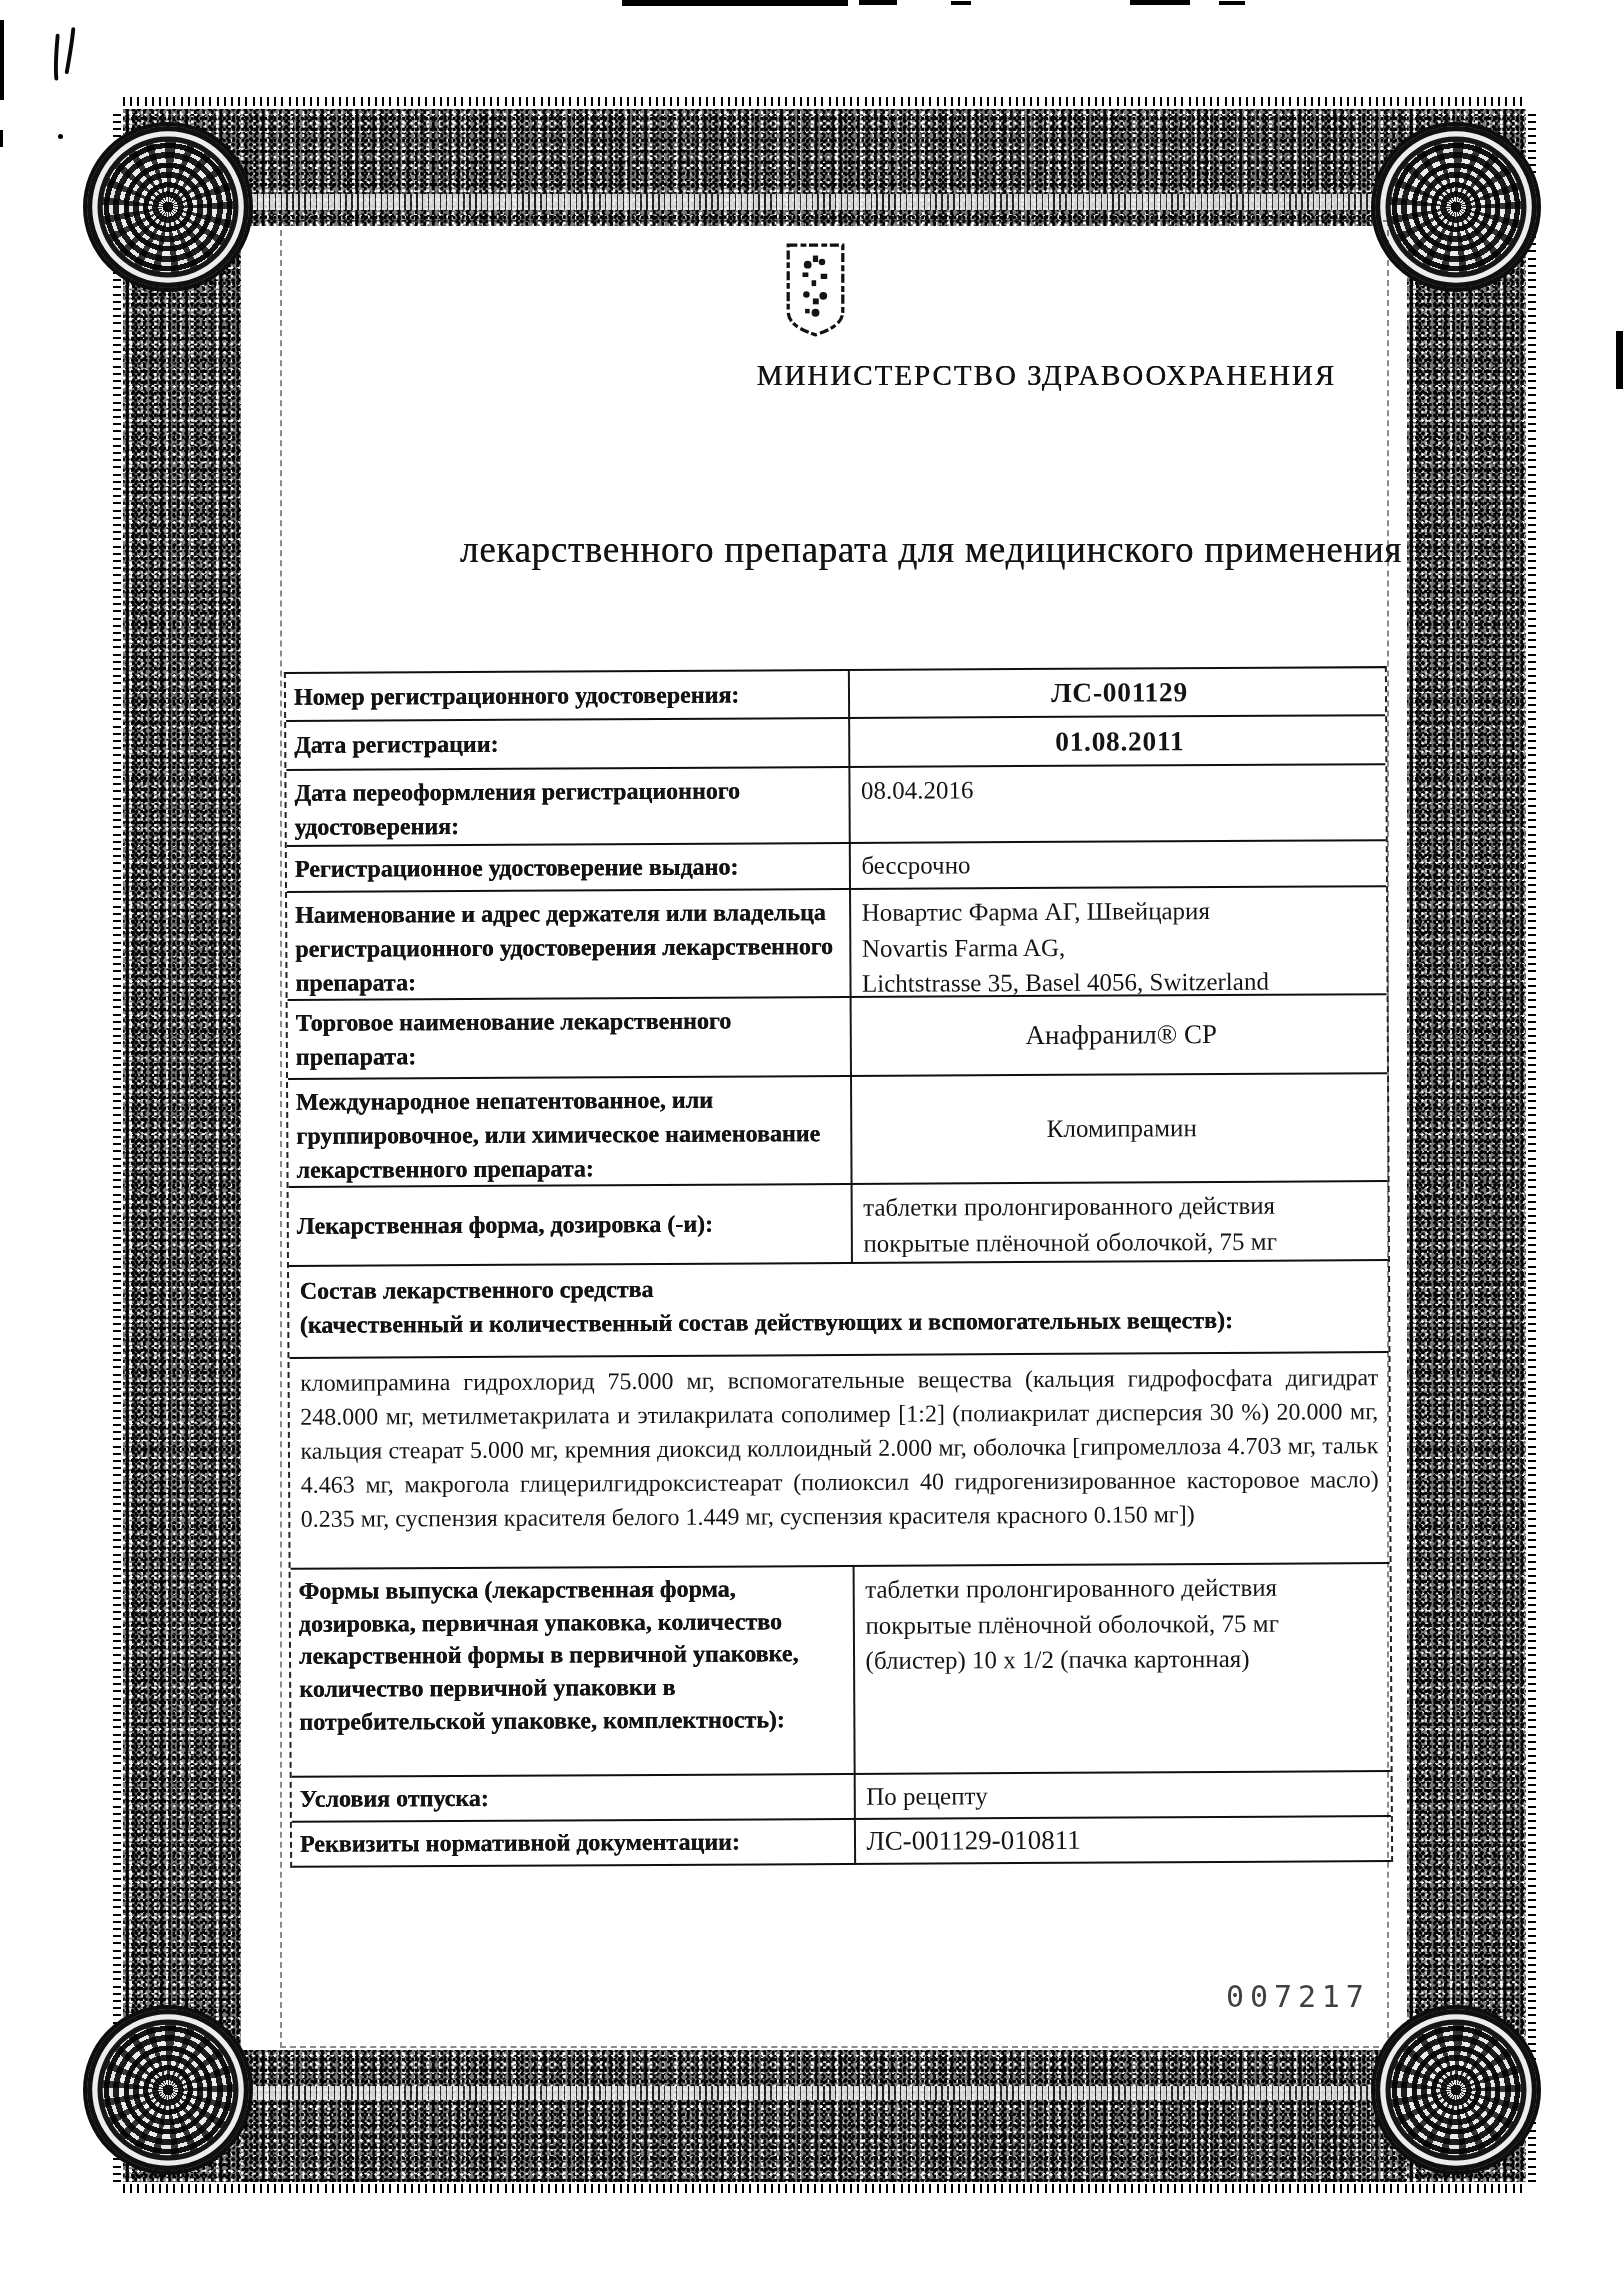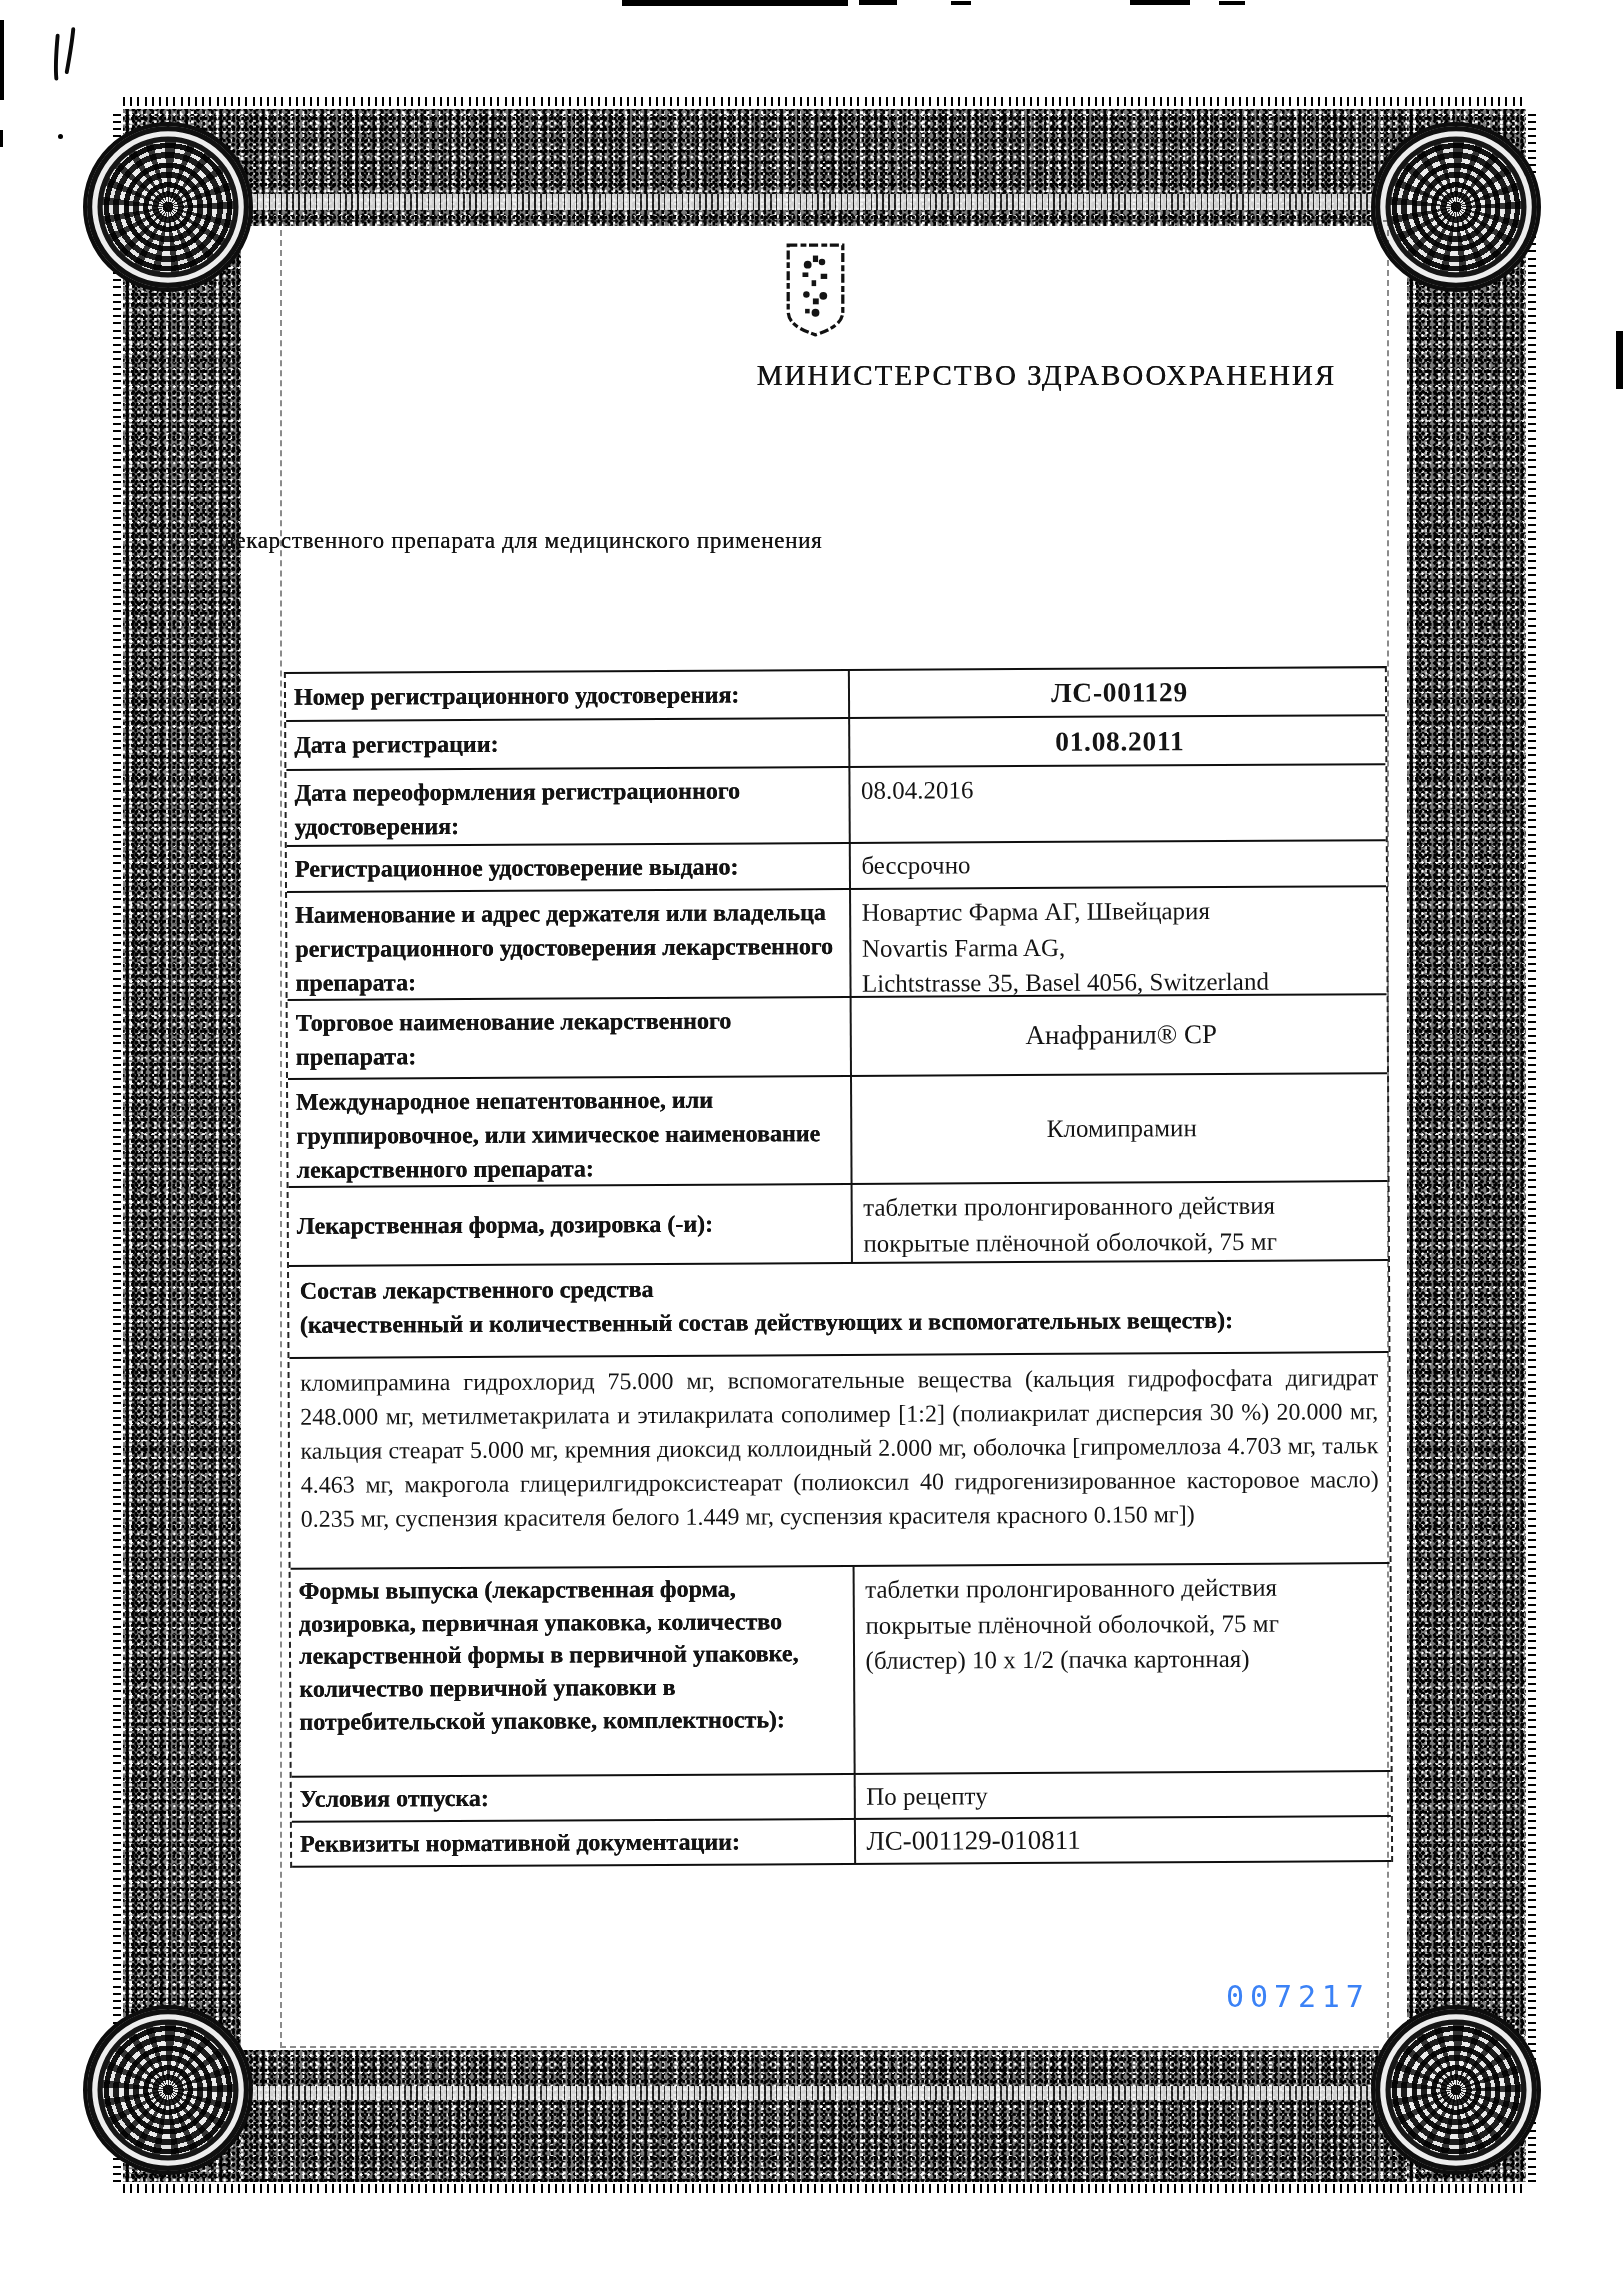--- a/index.html
+++ b/index.html
@@ -49,22 +49,22 @@
   .ministry{
     position:absolute;left:288px;width:1048px;text-align:right;
     font-weight:normal;font-size:29px;letter-spacing:2px;
     text-shadow:0.4px 0 #000;white-space:nowrap;
   }
   .doc-title{
     position:absolute;left:223px;top:470px;width:1179px;text-align:center;
     font-weight:bold;font-size:37px;letter-spacing:2px;text-shadow:0.5px 0 #000;white-space:nowrap;
   }
   .doc-subtitle{
-    position:absolute;left:223px;top:528px;width:1179px;text-align:left;
-    font-size:23px;letter-spacing:0.7px;text-shadow:0.3px 0 #111;white-space:nowrap;
+    position:absolute;left:223px;top:528px;width:1179px;text-align:right;
+    font-size:37px;letter-spacing:0.7px;text-shadow:0.3px 0 #111;white-space:nowrap;
   }
   
   .doc-table{
     position:absolute;left:287px;top:669px;width:1103px;
     border-top:2.6px solid #0f0f0f;border-left:2px dashed #222;border-right:2px dashed #222;
     box-sizing:border-box;transform:rotate(-0.3deg);
   }
   .trow{display:flex;border-bottom:2.6px solid #0f0f0f;box-sizing:border-box;}
   .cl{
     width:564px;box-sizing:border-box;border-right:2px solid #161616;
@@ -82,21 +82,21 @@
   .lt{align-items:flex-start;}
   .big{font-size:27px;}
   .fullcell{
     width:100%;box-sizing:border-box;padding:6.5px 10.5px;font-size:24px;line-height:1.42;
   }
   .comp-head div{font-weight:bold;text-shadow:0.3px 0 #000;}
   .wide-lh{line-height:1.36;}
   
   .serial{
     position:absolute;left:1226px;top:1979px;
-    font-family:"DejaVu Sans Mono", monospace;font-size:30px;letter-spacing:5.9px;color:#3b82f6;
+    font-family:"DejaVu Sans Mono", monospace;font-size:30px;letter-spacing:5.9px;color:#404040;
   }
 </style>
 </head>
 <body>
 
 <div class="page">
 
   <div class="band band-top"></div>
   <div class="band band-bottom"></div>
   <div class="band band-left"></div>

